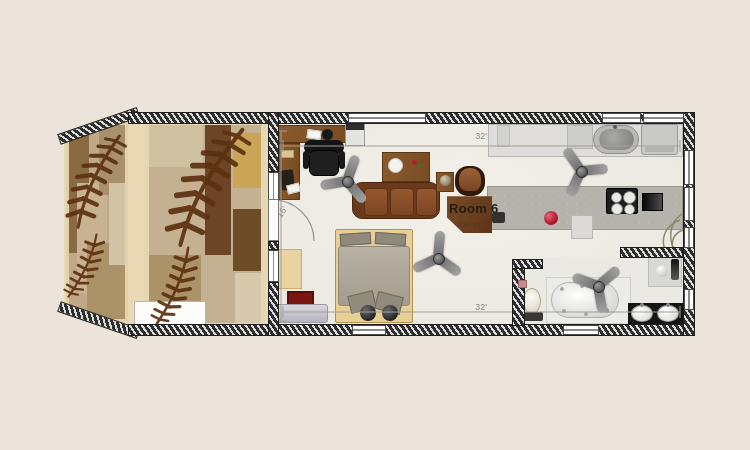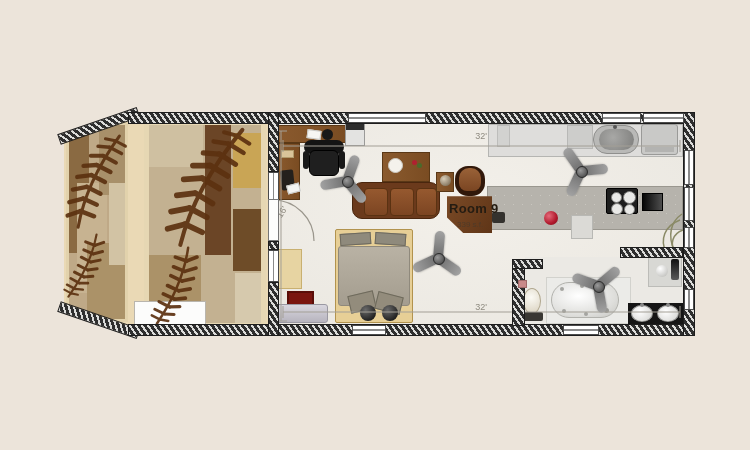--- a/index.html
+++ b/index.html
@@ -142,21 +142,21 @@
   <div class="abs f" style="left:364px;top:188px;width:24px;height:28px;background:linear-gradient(#96592f,#7c4522);border-radius:4px;border:1px solid #5a3212;"></div>
   <div class="abs f" style="left:390px;top:188px;width:24px;height:28px;background:linear-gradient(#96592f,#7c4522);border-radius:4px;border:1px solid #5a3212;"></div>
   <div class="abs f" style="left:416px;top:188px;width:21px;height:28px;background:linear-gradient(#96592f,#7c4522);border-radius:4px;border:1px solid #5a3212;"></div>
 
   <div class="abs wood f" style="left:436px;top:172px;width:18px;height:20px;"></div>
   <div class="abs f" style="left:440px;top:175px;width:11px;height:11px;border-radius:50%;background:radial-gradient(circle at 35% 35%,#d8cdb8,#6a5a42);"></div>
   <div class="abs f" style="left:455px;top:166px;width:30px;height:30px;background:#31180a;border-radius:13px;"></div>
   <div class="abs f" style="left:459px;top:168px;width:22px;height:23px;background:linear-gradient(#9a6238,#7a4522);border-radius:10px 10px 8px 8px;"></div>
 
   <div class="abs f" style="left:447px;top:195px;width:45px;height:38px;background:linear-gradient(120deg,#7a4a26,#5f3517);clip-path:polygon(0 3%,100% 3%,100% 100%,36% 100%,0 59%);"></div>
-  <div class="abs roomlabel" style="left:449px;top:201px;">Room 9</div>
+  <div class="abs roomlabel" style="left:449px;top:201px;">Room 6</div>
   <div class="abs arealabel" style="left:457px;top:220px;">339 s.f.</div>
 
   <div class="abs f" style="left:272px;top:249px;width:30px;height:40px;background:#e7d4a2;border:1px solid #c9b070;"></div>
   <div class="abs f" style="left:287px;top:291px;width:27px;height:16px;background:#7a150f;border:2px solid #5a0e09;"></div>
   <div class="abs f" style="left:275px;top:304px;width:53px;height:19px;background:linear-gradient(#d8d6de,#b7b4be);border:1px solid #9a98a2;border-radius:3px;"></div>
 
   <div class="abs f" style="left:335px;top:229px;width:78px;height:94px;background:#e7cf96;border:1px solid #b2934e;border-radius:2px;"></div>
   <div class="abs f" style="left:340px;top:233px;width:31px;height:12px;background:#8f8a7c;border:1px solid #6e6a5e;transform:rotate(-4deg);"></div>
   <div class="abs f" style="left:375px;top:233px;width:31px;height:12px;background:#8f8a7c;border:1px solid #6e6a5e;transform:rotate(4deg);"></div>
   <div class="abs f" style="left:338px;top:246px;width:72px;height:60px;background:linear-gradient(#b9b2a4,#a49d8f);border:1px solid #8f897c;border-radius:3px;"></div>

